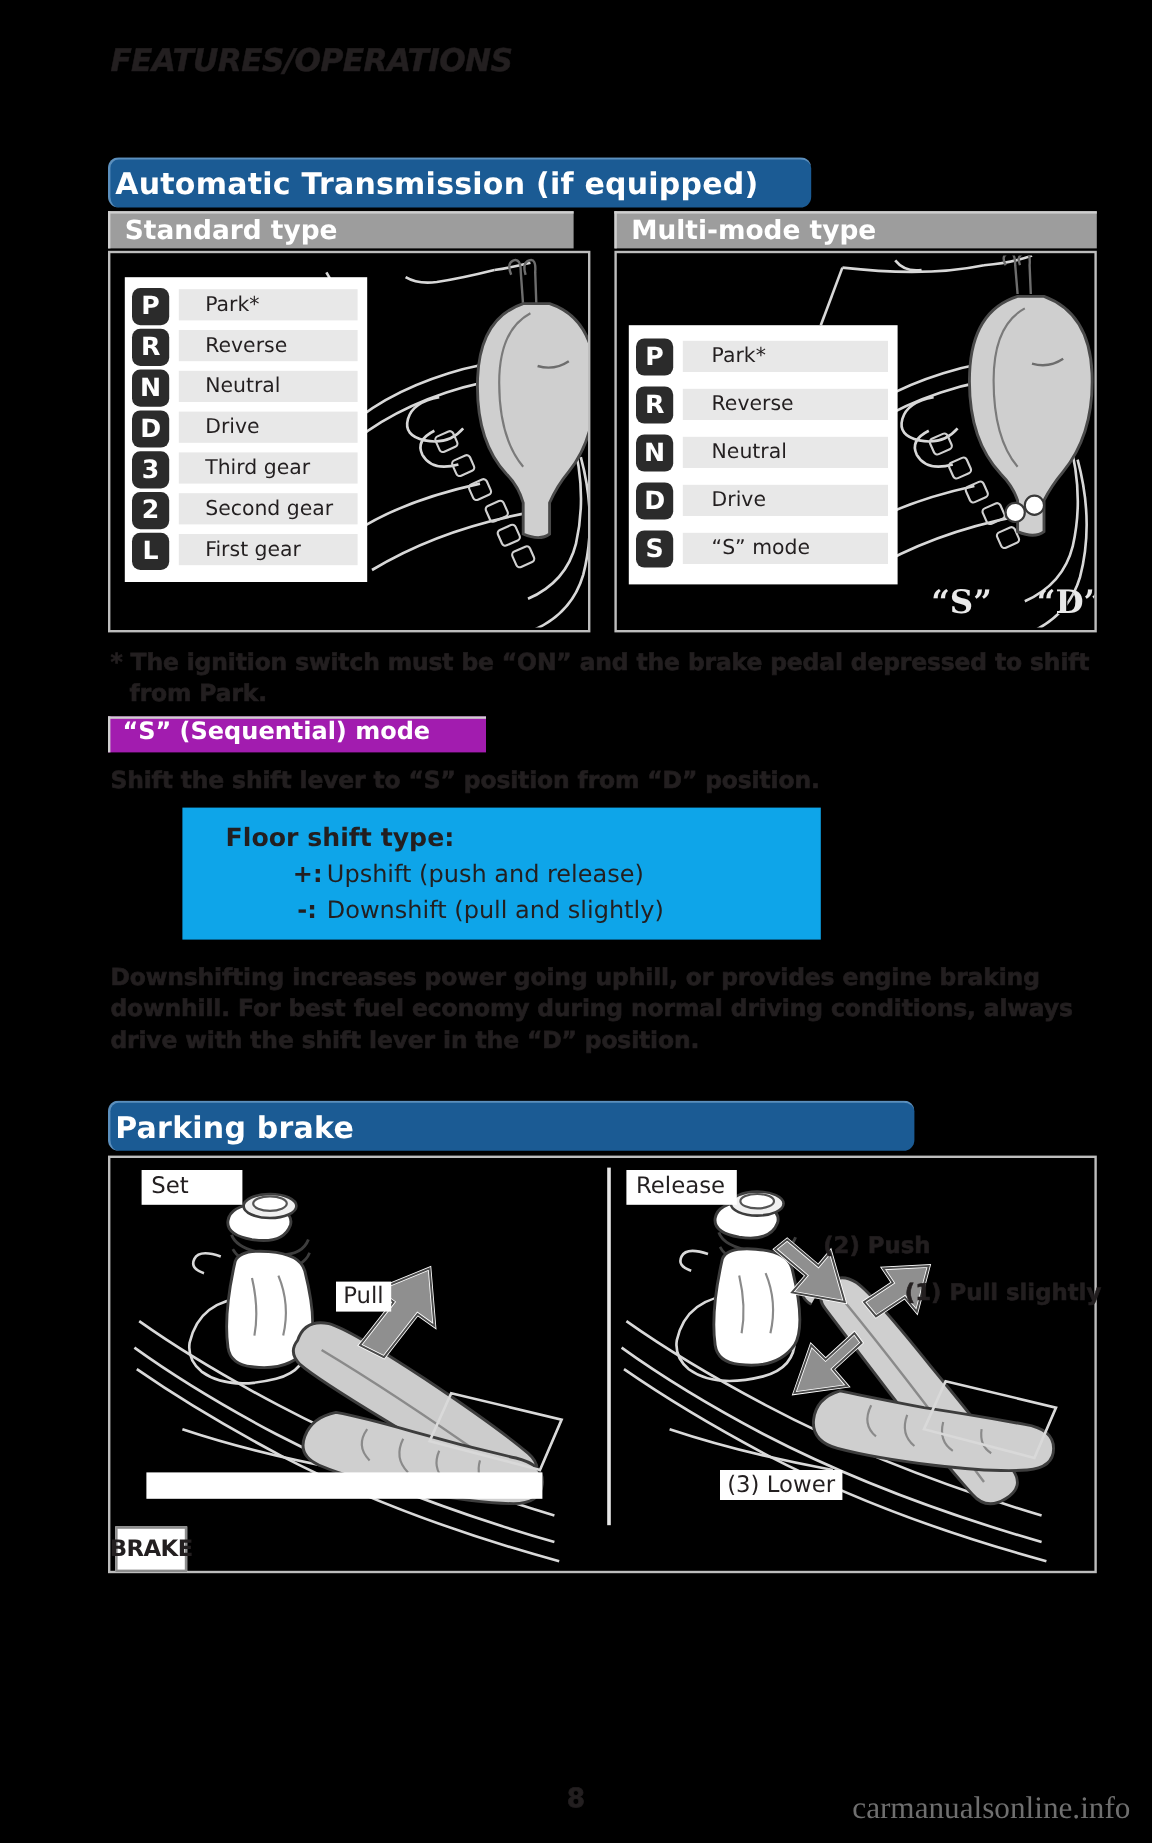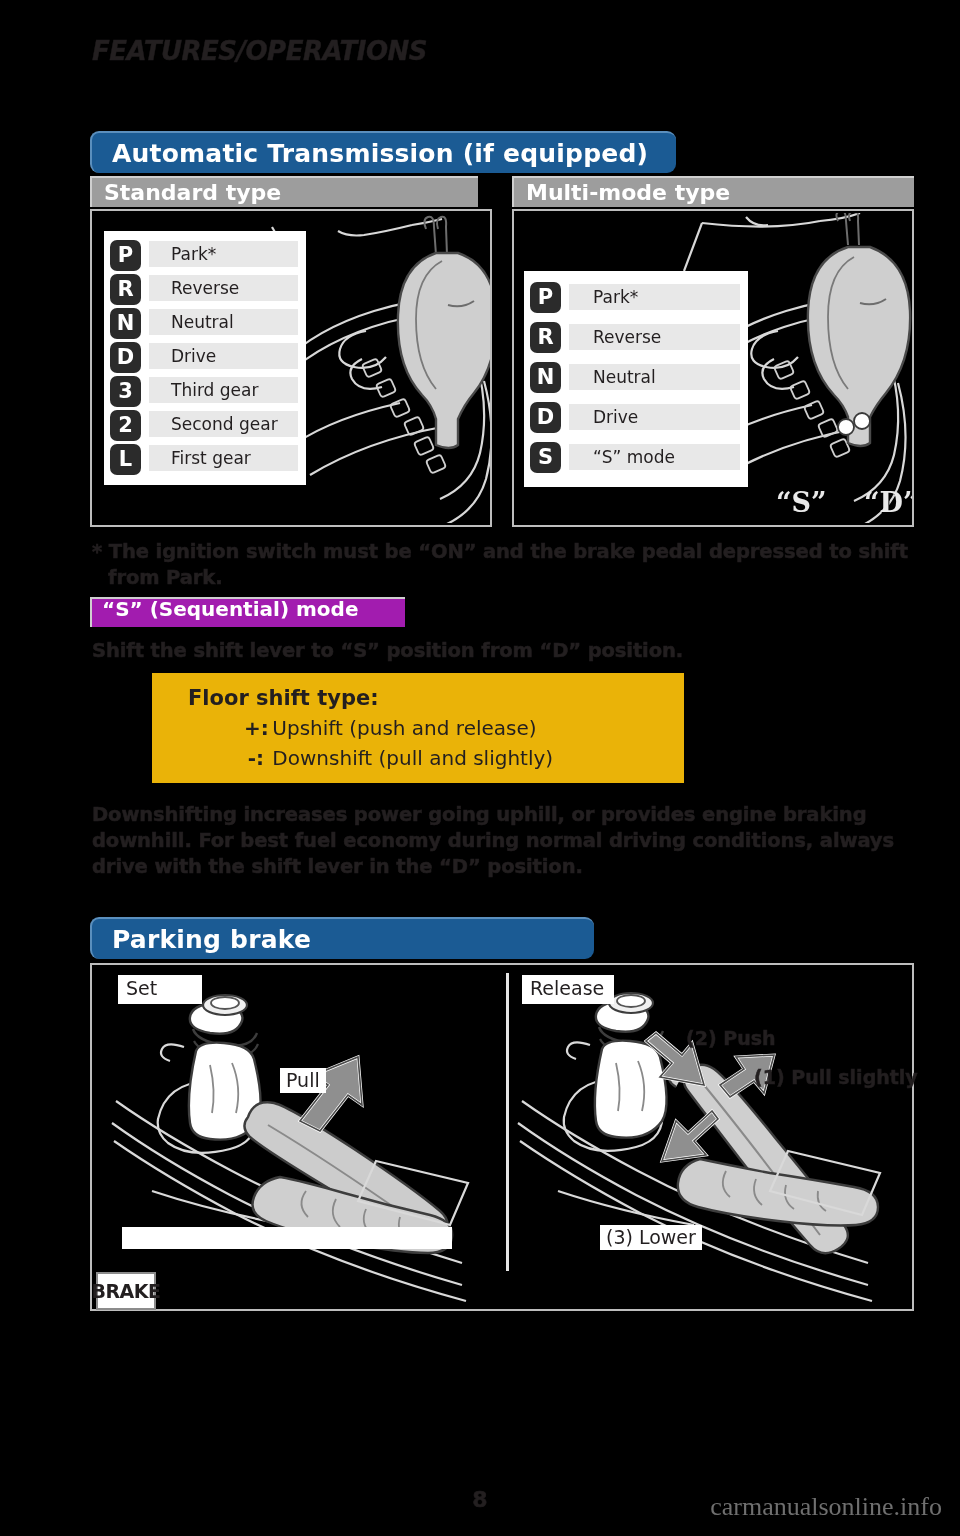--- a/index.html
+++ b/index.html
@@ -24,32 +24,32 @@
   }
 
   
   .blue-bar {
     position: absolute;
     background: #1b5b94;
     border-radius: 9px;
     border-top: 2px solid #5b8fbd;
     border-left: 2px solid #5b8fbd;
     display: flex; align-items: center;
-    padding-left: 20px;
+    padding-left: 4px;
   }
   .blue-bar .bar-text {
     color: #ffffff;
     font-size: 25px;
     font-weight: bold;
     letter-spacing: 0.2px;
     line-height: 1;
   }
 
   #auto-trans-bar { left: 90px; top: 131px; width: 586px; height: 42px; }
-  #parking-brake-bar { left: 90px; top: 917px; width: 504px; height: 42px; }
+  #parking-brake-bar { left: 90px; top: 917px; width: 672px; height: 42px; }
 
   
   .gray-bar {
     position: absolute;
     background: #9d9d9d;
     border-top: 2px solid #cfcfcf;
     border-left: 2px solid #cfcfcf;
     display: flex; align-items: center;
     padding-left: 12px;
   }
@@ -147,21 +147,21 @@
     border-top: 2px solid #cfcfcf;
     border-left: 2px solid #cfcfcf;
     display: flex; align-items: flex-start; padding-left: 10px;
   }
   #s-mode-bar .bar-text { color:#fff; font-size:20px; font-weight:bold; line-height:1; }
 
   
   #floor-shift-box {
     position: absolute; left: 152px; top: 673px;
     width: 532px; height: 110px;
-    background: #eab308;
+    background: #0ea5e9;
     padding: 10px 16px 0 36px;
   }
   #floor-shift-box .fs-title {
     color: #231f20; font-size: 21px; font-weight: bold; line-height: 30px;
   }
   #floor-shift-box .fs-line {
     color: #231f20; font-size: 20px; line-height: 30px;
     padding-left: 56px; white-space: nowrap;
   }
   #floor-shift-box .fs-line .sym {

